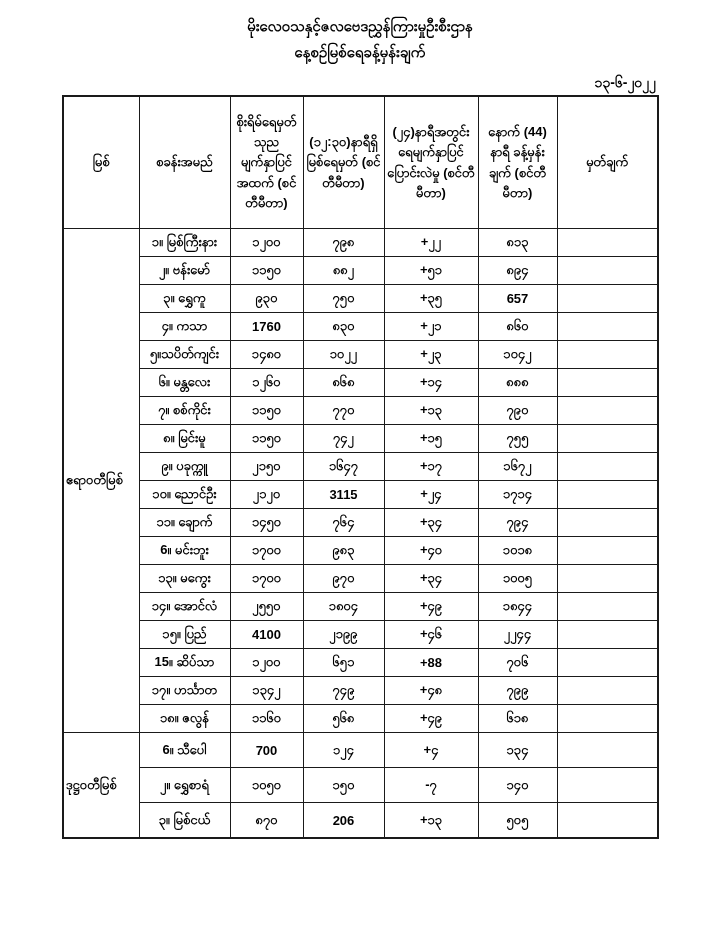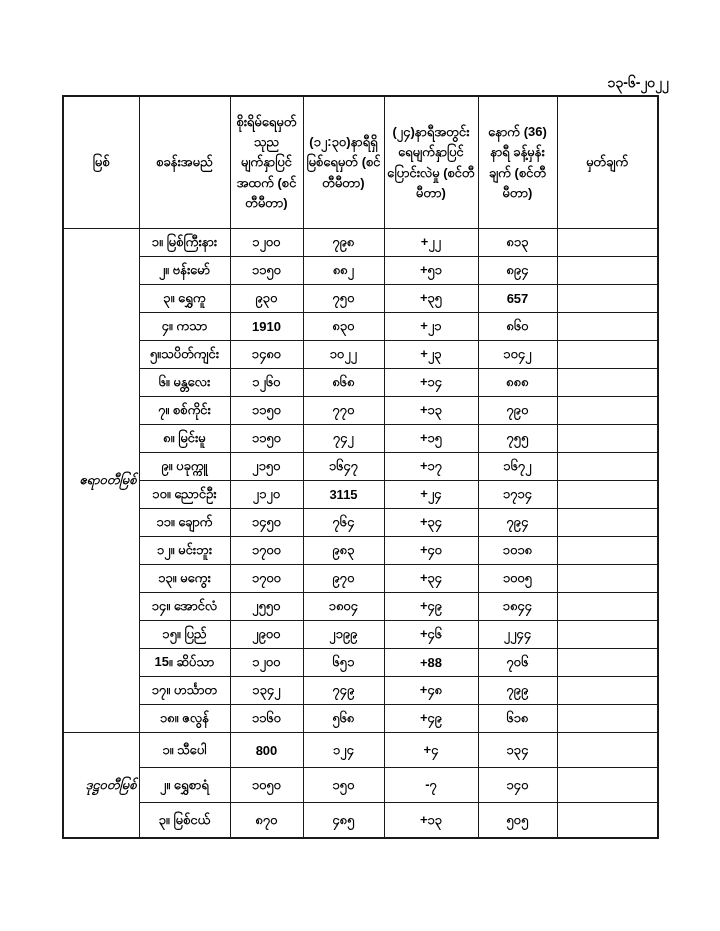--- a/index.html
+++ b/index.html
@@ -3,65 +3,69 @@
 <meta charset="utf-8">
 <style>
   html,body{margin:0;padding:0;background:#e8e8e8;}
   .page{
     position:relative;width:720px;height:931px;background:#ffffff;
     font-family:"Liberation Sans","DejaVu Sans",sans-serif;color:#000;
     margin:0 auto;overflow:hidden;
   }
   .title-block{padding-top:13px;text-align:center;font-weight:bold;
     font-size:15px;line-height:1.75;}
-  .report-date{position:absolute;top:73px;right:51px;font-size:14px;font-weight:bold;}
+  .report-date{position:absolute;top:73px;right:64px;font-size:14px;font-weight:bold;}
   table.forecast{
     position:absolute;top:95px;left:62px;width:595px;
     border-collapse:collapse;table-layout:fixed;
     border:2px solid #1a1a1a;
   }
   table.forecast th, table.forecast td{
     border:1px solid #1a1a1a;vertical-align:middle;
     font-size:13px;font-weight:bold;padding:0 2px;overflow:hidden;
   }
   thead th{height:131px;text-align:center;line-height:1.55;font-weight:bold;
     border-bottom:2px solid #1a1a1a;}
-  td.river-cell{text-align:right;font-size:13.5px;border-right:1px solid #1a1a1a;font-style:italic;}
+  td.river-cell{text-align:left;font-size:13.5px;border-right:1px solid #1a1a1a;}
   td.station-cell{text-align:center;padding-left:4px;white-space:nowrap;}
   td.num-cell{text-align:center;}
   td.remark-cell{background:#fff;}
   tr.group-0 td{height:27px;}
   tr.group-1 td{height:34px;}
 </style>
 </head>
 <body>
 
 <div class="page">
 
+  <div class="title-block">
+    <div>မိုးလေဝသနှင့်ဇလဗေဒညွှန်ကြားမှုဦးစီးဌာန</div>
+    <div>နေ့စဉ်မြစ်ရေခန့်မှန်းချက်</div>
+  </div>
 
   <div class="report-date">၁၃-၆-၂၀၂၂</div>
 
   <table class="forecast">
     <colgroup>
       <col style="width:76px">
       <col style="width:91px">
       <col style="width:73px">
       <col style="width:81px">
       <col style="width:94px">
       <col style="width:79px">
       <col style="width:101px">
     </colgroup>
     <thead>
       <tr>
         <th>မြစ်</th>
         <th>စခန်းအမည်</th>
         <th>စိုးရိမ်ရေမှတ် သုည မျက်နှာပြင် အထက် (စင်တီမီတာ)</th>
         <th>(၁၂:၃၀)နာရီရှိ မြစ်ရေမှတ် (စင်တီမီတာ)</th>
         <th>(၂၄)နာရီအတွင်း ရေမျက်နှာပြင် ပြောင်းလဲမှု (စင်တီမီတာ)</th>
-        <th>နောက် (36) နာရီ ခန့်မှန်းချက် (စင်တီမီတာ)</th>
+        <th>နောက် (44) နာရီ ခန့်မှန်းချက် (စင်တီမီတာ)</th>
         <th>မှတ်ချက်</th>
       </tr>
     </thead>
     <tbody id="table-body">
         <tr class="group-0">
           <td rowspan="18" class="river-cell">ဧရာဝတီမြစ်</td>
           <td class="station-cell">၁။ မြစ်ကြီးနား</td>
           <td class="num-cell">၁၂၀၀</td>
           <td class="num-cell">၇၉၈</td>
           <td class="num-cell">+၂၂</td>
@@ -79,21 +83,21 @@
         <tr class="group-0">
           <td class="station-cell">၃။ ရွှေကူ</td>
           <td class="num-cell">၉၃၀</td>
           <td class="num-cell">၇၅၀</td>
           <td class="num-cell">+၃၅</td>
           <td class="num-cell">657</td>
           <td class="num-cell remark-cell"></td>
         </tr>
         <tr class="group-0">
           <td class="station-cell">၄။ ကသာ</td>
-          <td class="num-cell">1910</td>
+          <td class="num-cell">1760</td>
           <td class="num-cell">၈၃၀</td>
           <td class="num-cell">+၂၁</td>
           <td class="num-cell">၈၆၀</td>
           <td class="num-cell remark-cell"></td>
         </tr>
         <tr class="group-0">
           <td class="station-cell">၅။သပိတ်ကျင်း</td>
           <td class="num-cell">၁၄၈၀</td>
           <td class="num-cell">၁၀၂၂</td>
           <td class="num-cell">+၂၃</td>
@@ -142,21 +146,21 @@
         </tr>
         <tr class="group-0">
           <td class="station-cell">၁၁။ ချောက်</td>
           <td class="num-cell">၁၄၅၀</td>
           <td class="num-cell">၇၆၄</td>
           <td class="num-cell">+၃၄</td>
           <td class="num-cell">၇၉၄</td>
           <td class="num-cell remark-cell"></td>
         </tr>
         <tr class="group-0">
-          <td class="station-cell">၁၂။ မင်းဘူး</td>
+          <td class="station-cell">6။ မင်းဘူး</td>
           <td class="num-cell">၁၇၀၀</td>
           <td class="num-cell">၉၈၃</td>
           <td class="num-cell">+၄၀</td>
           <td class="num-cell">၁၀၁၈</td>
           <td class="num-cell remark-cell"></td>
         </tr>
         <tr class="group-0">
           <td class="station-cell">၁၃။ မကွေး</td>
           <td class="num-cell">၁၇၀၀</td>
           <td class="num-cell">၉၇၀</td>
@@ -167,21 +171,21 @@
         <tr class="group-0">
           <td class="station-cell">၁၄။ အောင်လံ</td>
           <td class="num-cell">၂၅၅၀</td>
           <td class="num-cell">၁၈၀၄</td>
           <td class="num-cell">+၄၉</td>
           <td class="num-cell">၁၈၄၄</td>
           <td class="num-cell remark-cell"></td>
         </tr>
         <tr class="group-0">
           <td class="station-cell">၁၅။ ပြည်</td>
-          <td class="num-cell">၂၉၀၀</td>
+          <td class="num-cell">4100</td>
           <td class="num-cell">၂၁၉၉</td>
           <td class="num-cell">+၄၆</td>
           <td class="num-cell">၂၂၄၄</td>
           <td class="num-cell remark-cell"></td>
         </tr>
         <tr class="group-0">
           <td class="station-cell">15။ ဆိပ်သာ</td>
           <td class="num-cell">၁၂၀၀</td>
           <td class="num-cell">၆၅၁</td>
           <td class="num-cell">+88</td>
@@ -199,39 +203,39 @@
         <tr class="group-0">
           <td class="station-cell">၁၈။ ဇလွန်</td>
           <td class="num-cell">၁၁၆၀</td>
           <td class="num-cell">၅၆၈</td>
           <td class="num-cell">+၄၉</td>
           <td class="num-cell">၆၁၈</td>
           <td class="num-cell remark-cell"></td>
         </tr>
         <tr class="group-1">
           <td rowspan="3" class="river-cell">ဒုဋ္ဌဝတီမြစ်</td>
-          <td class="station-cell">၁။ သီပေါ</td>
-          <td class="num-cell">800</td>
+          <td class="station-cell">6။ သီပေါ</td>
+          <td class="num-cell">700</td>
           <td class="num-cell">၁၂၄</td>
           <td class="num-cell">+၄</td>
           <td class="num-cell">၁၃၄</td>
           <td class="num-cell remark-cell"></td>
         </tr>
         <tr class="group-1">
           <td class="station-cell">၂။ ရွှေစာရံ</td>
           <td class="num-cell">၁၀၅၀</td>
           <td class="num-cell">၁၅၀</td>
           <td class="num-cell">-၇</td>
           <td class="num-cell">၁၄၀</td>
           <td class="num-cell remark-cell"></td>
         </tr>
         <tr class="group-1">
           <td class="station-cell">၃။ မြစ်ငယ်</td>
           <td class="num-cell">၈၇၀</td>
-          <td class="num-cell">၄၈၅</td>
+          <td class="num-cell">206</td>
           <td class="num-cell">+၁၃</td>
           <td class="num-cell">၅၀၅</td>
           <td class="num-cell remark-cell"></td>
         </tr>
       </tbody>
   </table>
 
 </div>
 
 </body></html>

